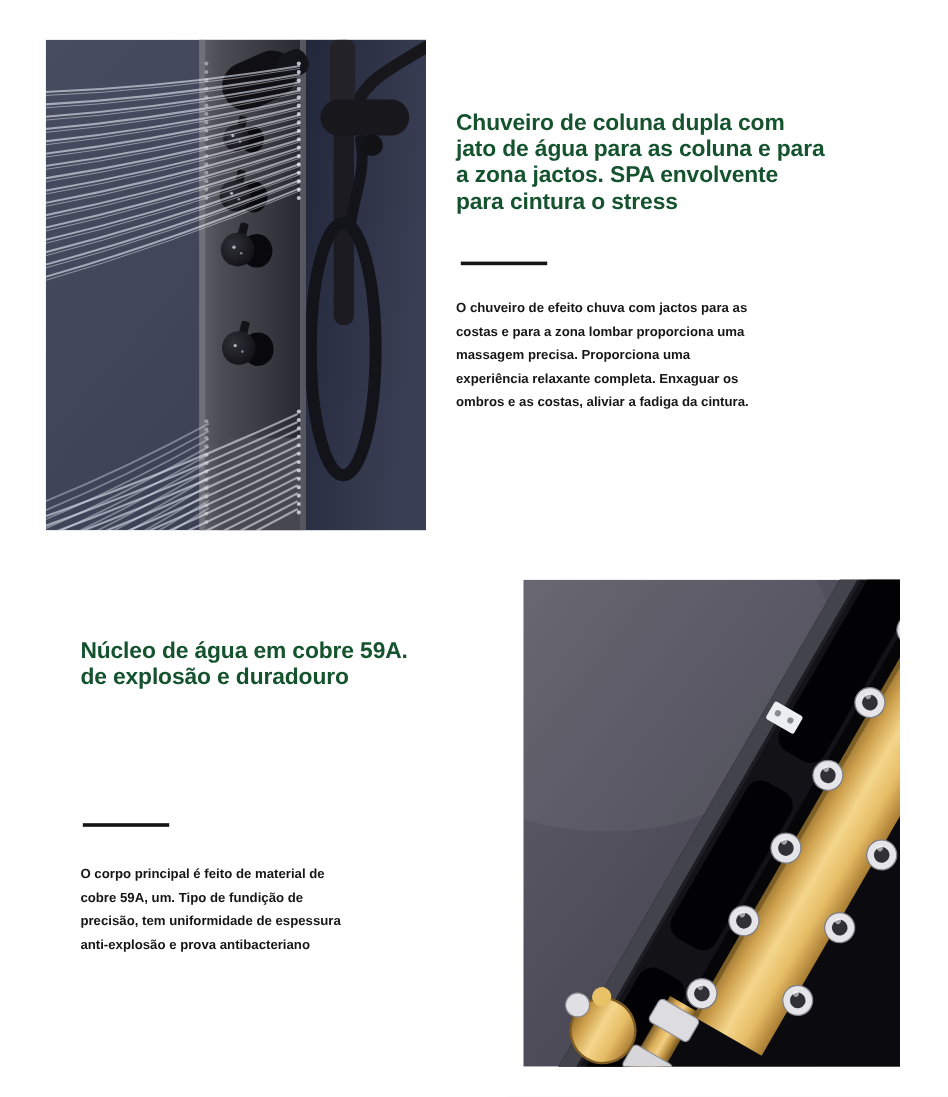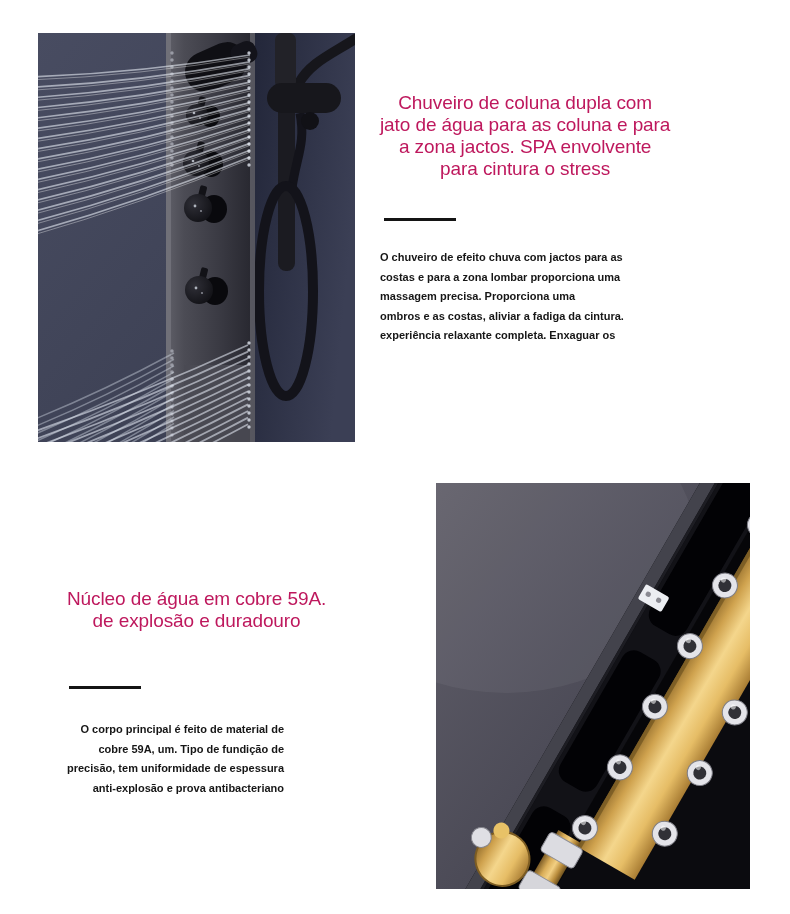--- a/index.html
+++ b/index.html
@@ -5,34 +5,34 @@
   html,body{margin:0;padding:0;background:#ffffff;}
   .page{
     position:relative;width:790px;height:914px;background:#ffffff;overflow:hidden;
     font-family:"Liberation Sans","DejaVu Sans",sans-serif;color:#131313;
   }
   .photo{position:absolute;overflow:hidden;}
   .photo svg{display:block;}
   .photo-1{left:38px;top:33px;width:317px;height:409px;}
   .photo-2{left:436px;top:483px;width:314px;height:406px;}
   .feature-heading{
-    position:absolute;font-size:19px;line-height:22px;font-weight:400;
-    letter-spacing:-0.1px;color:#be185d;white-space:nowrap;text-align:center;
+    position:absolute;font-size:19px;line-height:22px;font-weight:700;
+    letter-spacing:-0.1px;color:#14532d;white-space:nowrap;
   }
   .heading-1{left:380px;top:92px;}
-  .heading-2{left:67px;top:588px;}
+  .heading-2{left:67px;top:532px;}
   .divider{position:absolute;height:3px;background:#141414;}
   .divider-1{left:384px;top:218px;width:72px;}
   .divider-2{left:69px;top:686px;width:72px;}
   .feature-body{
     position:absolute;font-size:11px;line-height:19.6px;font-weight:700;
     letter-spacing:0;color:#161616;white-space:nowrap;
   }
   .body-1{left:380px;top:248px;}
-  .body-2{left:67px;top:720px;text-align:right;}
+  .body-2{left:67px;top:720px;}
 </style>
 </head>
 <body>
 
 <div class="page">
 
   <div class="photo photo-1">
     <svg width="317" height="409" viewBox="0 0 317 409">
       <defs>
         <linearGradient id="p1bg" x1="0" y1="0" x2="0.9" y2="1">
@@ -247,22 +247,22 @@
     <div>Chuveiro de coluna dupla com</div>
     <div>jato de água para as coluna e para</div>
     <div>a zona jactos. SPA envolvente</div>
     <div>para cintura o stress</div>
   </div>
   <div class="divider divider-1"></div>
   <div class="feature-body body-1">
     <div>O chuveiro de efeito chuva com jactos para as</div>
     <div>costas e para a zona lombar proporciona uma</div>
     <div>massagem precisa. Proporciona uma</div>
+    <div>experiência relaxante completa. Enxaguar os</div>
     <div>ombros e as costas, aliviar a fadiga da cintura.</div>
-    <div>experiência relaxante completa. Enxaguar os</div>
   </div>
 
   <div class="feature-heading heading-2">
     <div>Núcleo de água em cobre 59A.</div>
     <div>de explosão e duradouro</div>
   </div>
   <div class="divider divider-2"></div>
   <div class="feature-body body-2">
     <div>O corpo principal é feito de material de</div>
     <div>cobre 59A, um. Tipo de fundição de</div>

